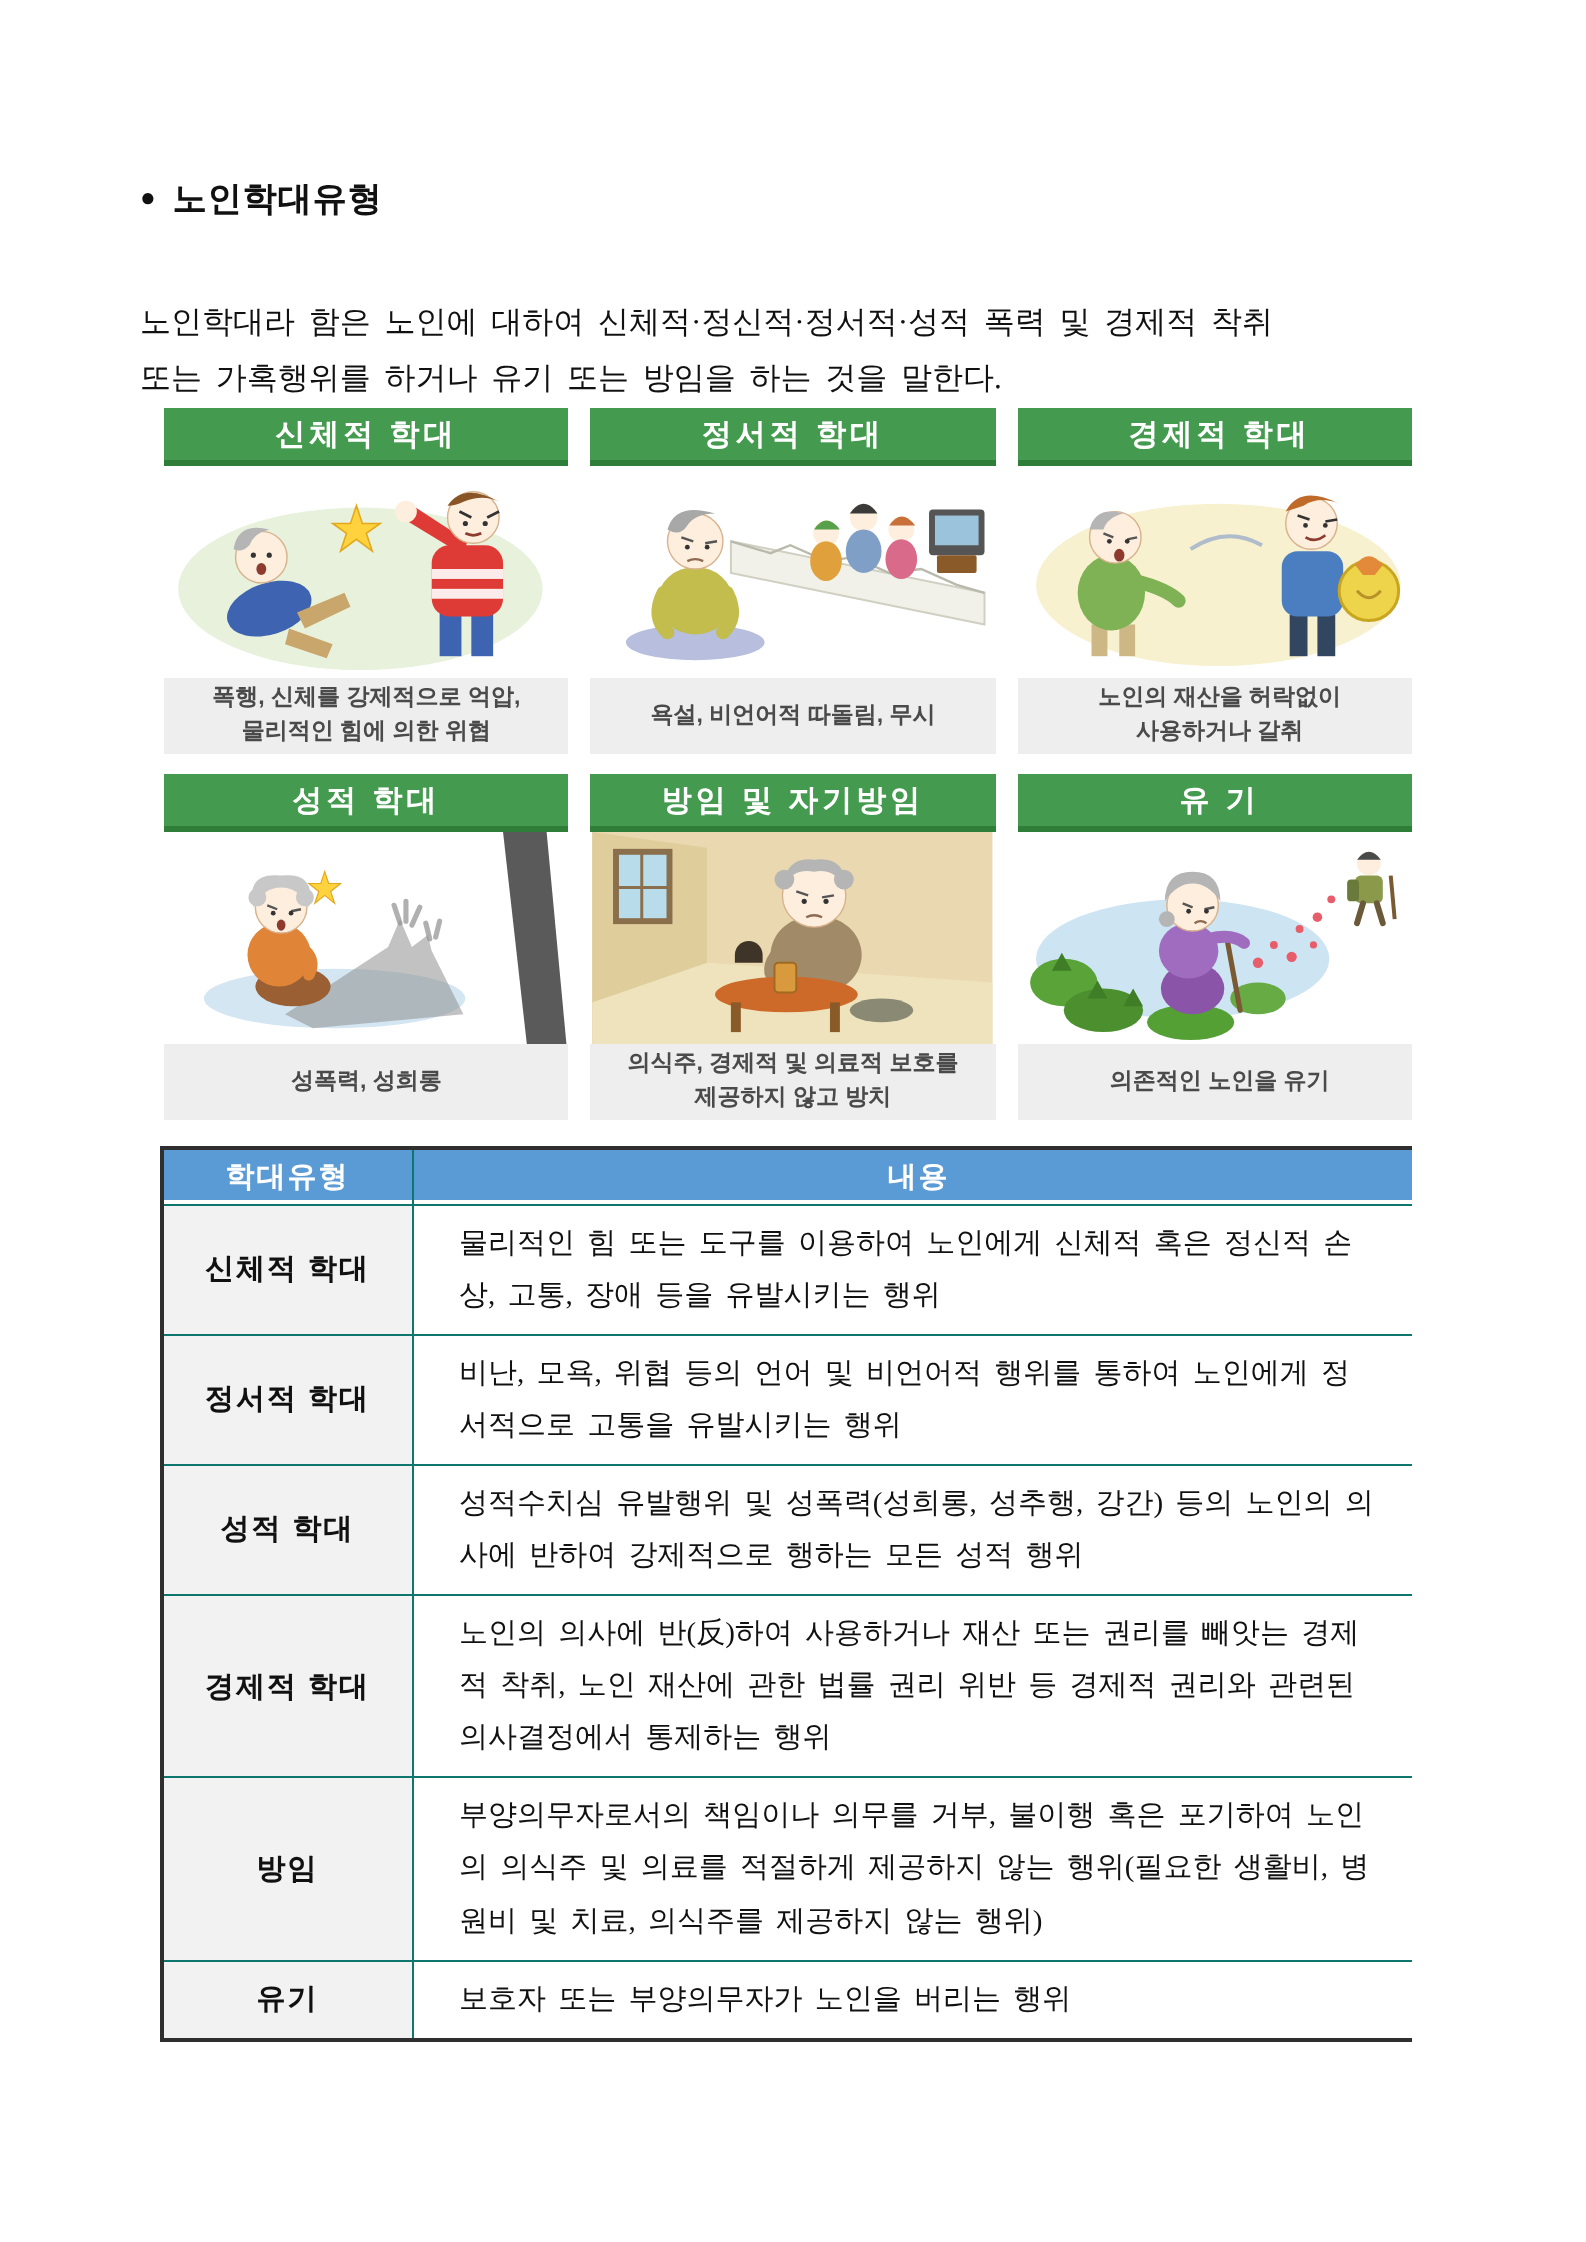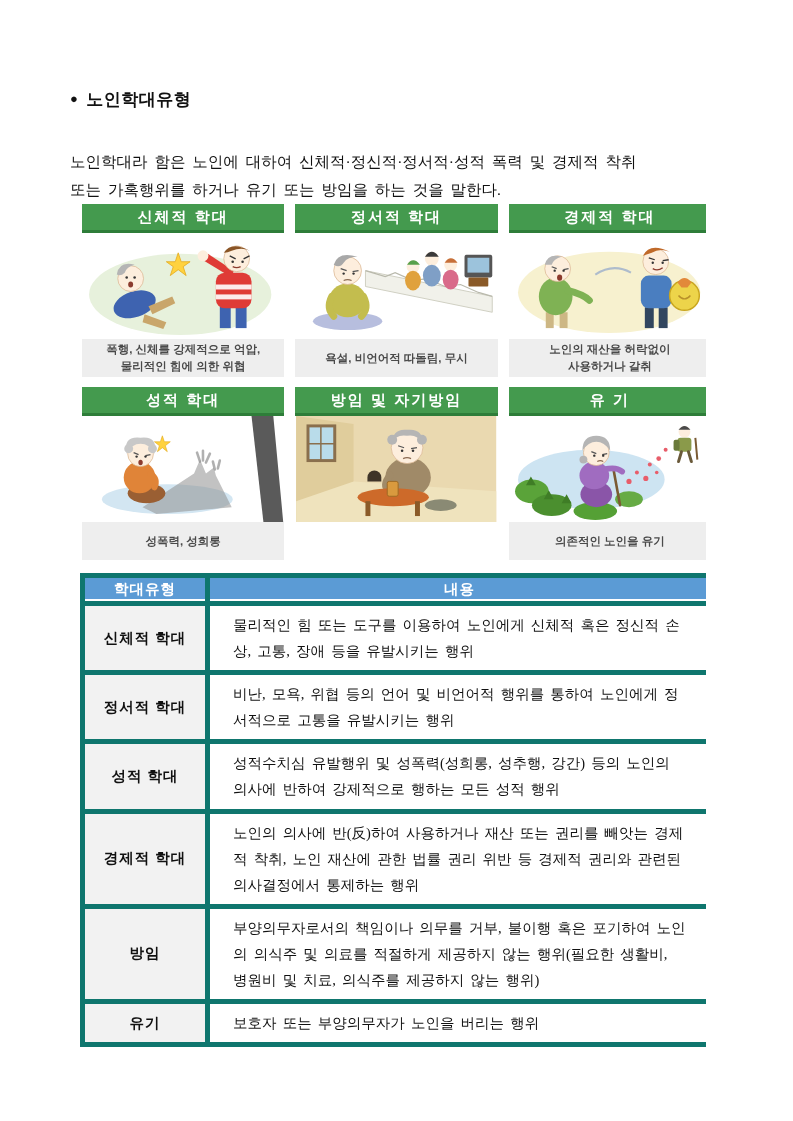--- a/index.html
+++ b/index.html
@@ -77,21 +77,21 @@
   }
 
   
   .abuse-table {
     position: absolute;
     left: 80px; top: 573px;
     width: 634px;
     border-collapse: collapse;
     border: 2px solid #2f2f2f;
   }
-  .abuse-table th, .abuse-table td { border: 5px solid #0f766e; margin-left: 21px; }
+  .abuse-table th, .abuse-table td { border: 1px solid #0f766e; margin-left: 21px; }
   .abuse-table th {
     background: #5b9bd5;
     color: #ffffff;
     font-family: "Liberation Sans", sans-serif;
     font-weight: bold;
     font-size: 14.5px;
     height: 28px;
     letter-spacing: 1px;
     box-shadow: inset 0 -2px 0 #ffffff;
   }
@@ -280,20 +280,22 @@
           <path d="M103 30 l6 2 M122 32 l-6 1" stroke="#555" stroke-width="1.2"></path>
           <circle cx="107" cy="35" r="1.3" fill="#333"></circle>
             <circle cx="118" cy="35" r="1.3" fill="#333"></circle>
           <path d="M108 43 q4 -2 8 0" stroke="#8c6b52" stroke-width="1.2" fill="none"></path>
           <ellipse cx="98" cy="82" rx="36" ry="9" fill="#cd6a2a"></ellipse>
           <rect x="70" y="86" width="5" height="15" fill="#8a5a28"></rect>
           <rect x="120" y="86" width="5" height="15" fill="#8a5a28"></rect>
           <rect x="92" y="66" width="11" height="15" rx="2" fill="#d99a3e" stroke="#a06a22" stroke-width="1"></rect>
         </svg>
       </div>
+      <div class="card-caption">의식주, 경제적 및 의료적 보호를
+제공하지 않고 방치</div>
     </div>
 
     <div class="card">
       <div class="card-header">유 기</div>
       <div class="card-illus">
         <svg viewBox="0 0 202 107" xmlns="http://www.w3.org/2000/svg">
           <ellipse cx="82" cy="64" rx="74" ry="30" fill="#cde4f2"></ellipse>
           <ellipse cx="22" cy="76" rx="17" ry="12" fill="#5aa339"></ellipse>
           <ellipse cx="42" cy="90" rx="20" ry="11" fill="#4b8f2f"></ellipse>
           <ellipse cx="86" cy="96" rx="22" ry="9" fill="#55a035"></ellipse>

